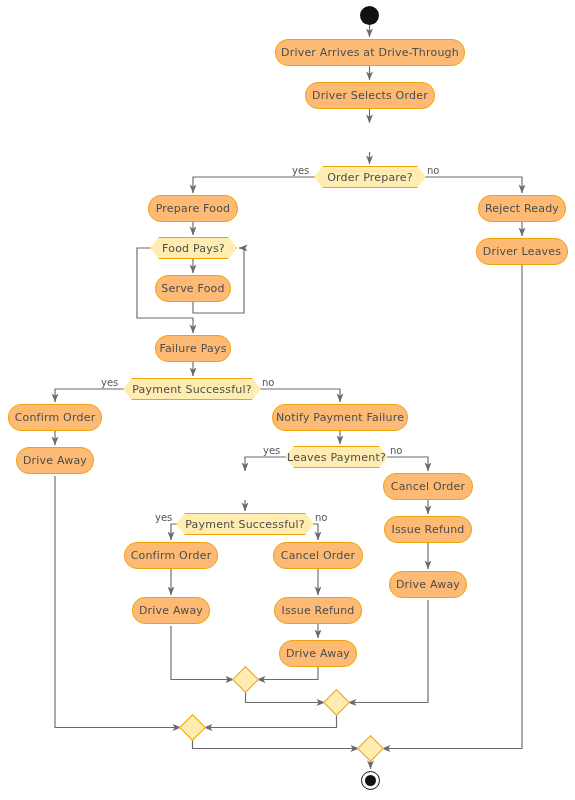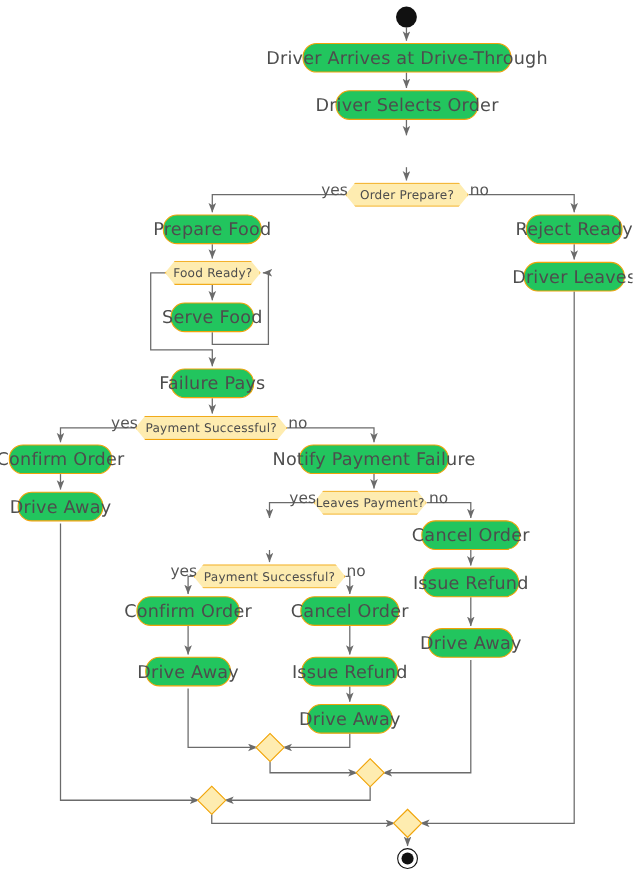--- a/index.html
+++ b/index.html
@@ -2,32 +2,32 @@
 <html><head>
 <meta charset="utf-8">
 <style>
   html,body{margin:0;padding:0;background:#ffffff;}
   body{width:575px;height:800px;overflow:hidden;
        font-family:"DejaVu Sans","Liberation Sans",sans-serif;}
   #canvas{position:relative;width:575px;height:800px;}
   svg#wires{position:absolute;left:0;top:0;width:575px;height:800px;}
   .node{position:absolute;box-sizing:border-box;display:flex;align-items:center;
         justify-content:center;white-space:nowrap;}
-  .activity{background:#22c55e;border:1px solid #F0A30A;border-radius:13px;
-            height:27px;font-size:16px;color:#4d4d4d;letter-spacing:.2px;padding:0 9px;}
+  .activity{background:#fdba74;border:1px solid #F0A30A;border-radius:13px;
+            height:27px;font-size:11px;color:#4d4d4d;letter-spacing:.2px;padding:0 9px;}
   .decision{background:#FEECB0;border:1px solid #F0A30A;height:22px;font-size:11px;
             color:#4d4d4d;letter-spacing:.2px;padding:0 14px;
             clip-path:polygon(9px 0,calc(100% - 9px) 0,100% 50%,calc(100% - 9px) 100%,9px 100%,0 50%);}
   .merge{width:19px;height:19px;background:#FEECB0;border:1px solid #F0A30A;
          transform:rotate(45deg);}
   .start-node{width:19px;height:19px;border-radius:50%;background:#111111;}
   .end-outer{width:19px;height:19px;border-radius:50%;background:#ffffff;
              border:1.6px solid #111111;display:flex;align-items:center;justify-content:center;}
   .end-inner{width:11px;height:11px;border-radius:50%;background:#111111;}
-  .edge-label{position:absolute;font-size:14px;color:#555555;white-space:nowrap;}
+  .edge-label{position:absolute;font-size:10px;color:#555555;white-space:nowrap;}
 </style>
 </head>
 <body>
 
 <div id="canvas">
 
   <svg id="wires" viewBox="0 0 575 800" xmlns="http://www.w3.org/2000/svg">
     <defs>
       <marker id="ah" markerWidth="9" markerHeight="9" refX="7.4" refY="3" orient="auto">
         <path d="M0,0 L7.6,3 L0,6 L1.9,3 z" fill="#6b6b6b"></path>
@@ -107,21 +107,21 @@
     </g>
   </svg>
 
   <div class="node start-node" style="left:360px;top:6px"></div>
 
   <div class="node activity" style="left:275px;top:39px;width:190px">Driver Arrives at Drive-Through</div>
   <div class="node activity" style="left:305px;top:82px;width:130px">Driver Selects Order</div>
   <div class="node decision" style="left:314px;top:166px;width:112px">Order Prepare?</div>
 
   <div class="node activity" style="left:148px;top:195px;width:90px">Prepare Food</div>
-  <div class="node decision" style="left:150px;top:237px;width:87px">Food Ready?</div>
+  <div class="node decision" style="left:150px;top:237px;width:87px">Food Pays?</div>
   <div class="node activity" style="left:155px;top:275px;width:76px">Serve Food</div>
   <div class="node activity" style="left:155px;top:335px;width:76px">Failure Pays</div>
   <div class="node decision" style="left:123px;top:378px;width:138px">Payment Successful?</div>
 
   <div class="node activity" style="left:8px;top:404px;width:94px">Confirm Order</div>
   <div class="node activity" style="left:16px;top:447px;width:78px">Drive Away</div>
 
   <div class="node activity" style="left:478px;top:195px;width:88px">Reject Ready</div>
   <div class="node activity" style="left:272px;top:404px;width:136px">Notify Payment Failure</div>
 

